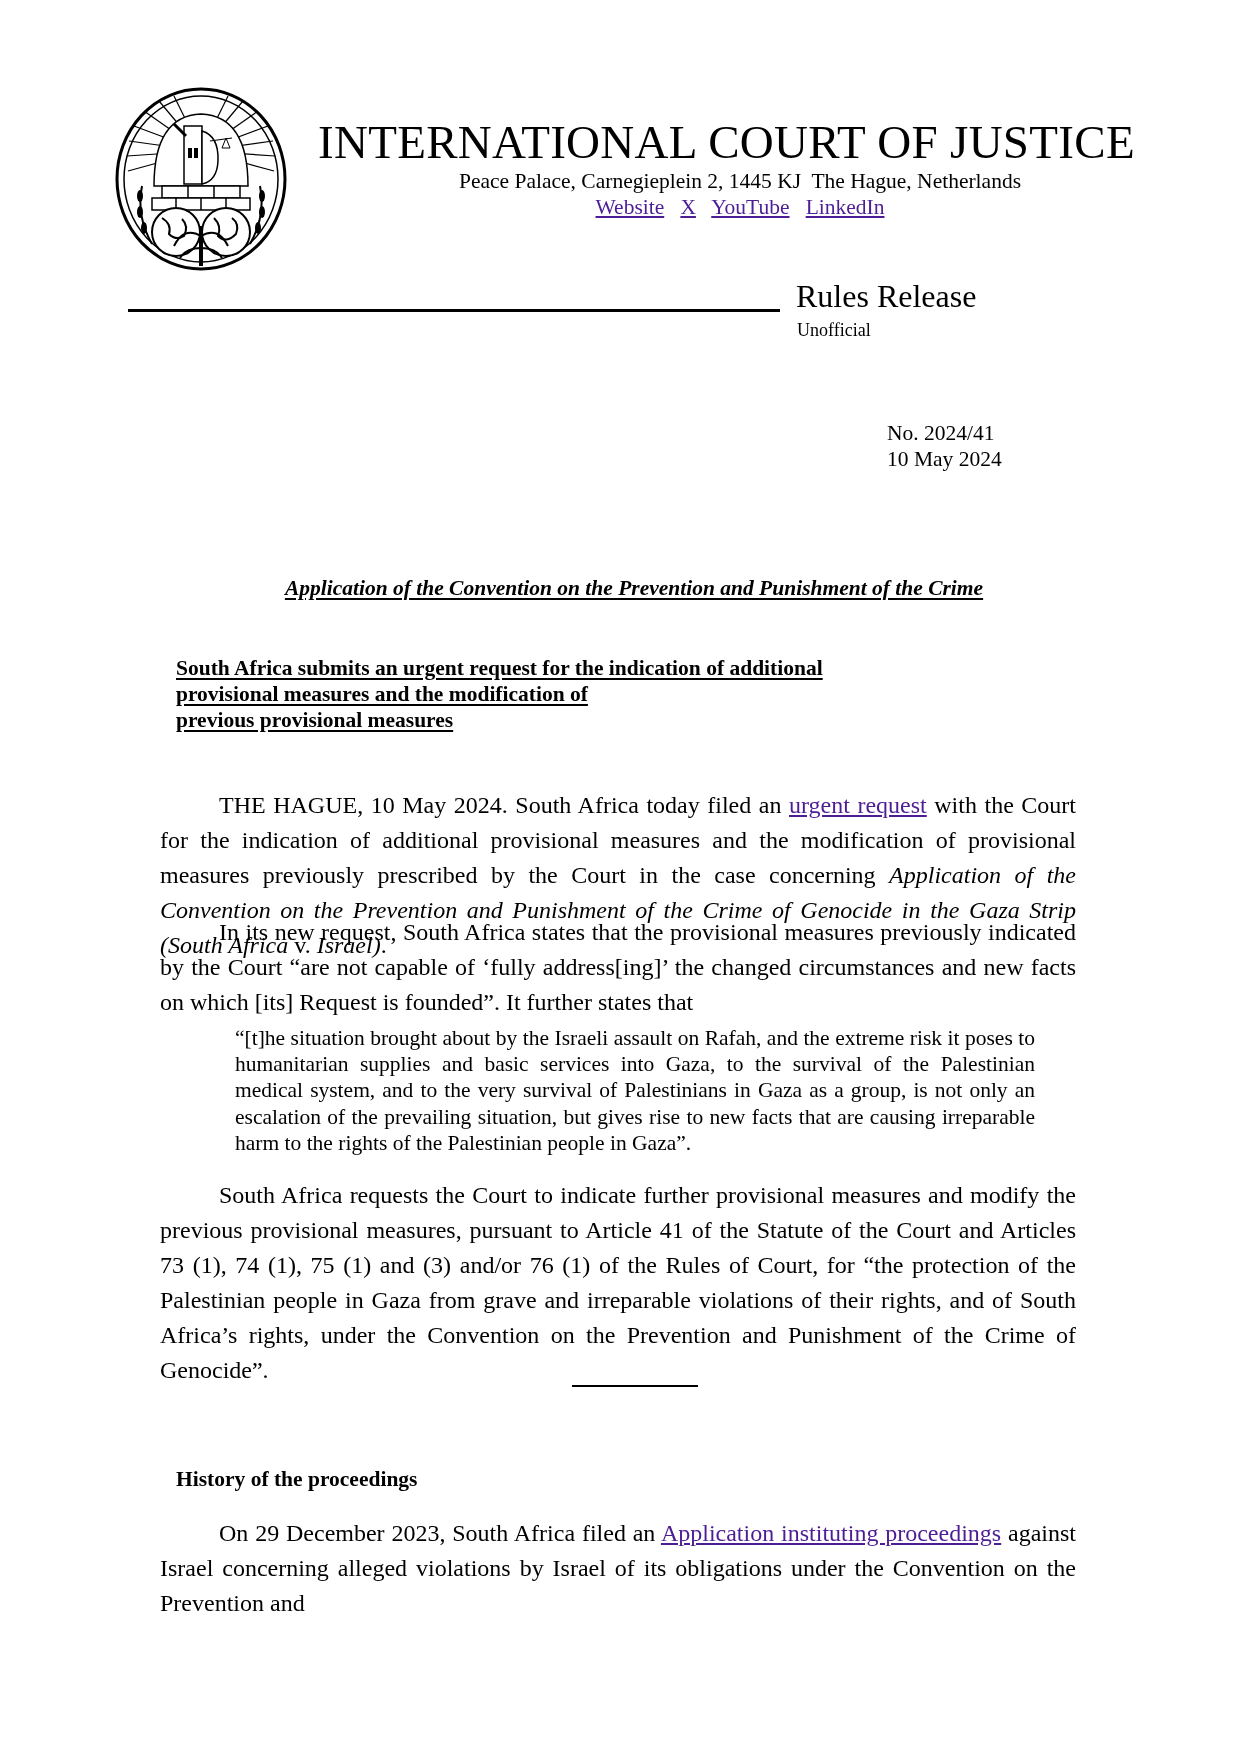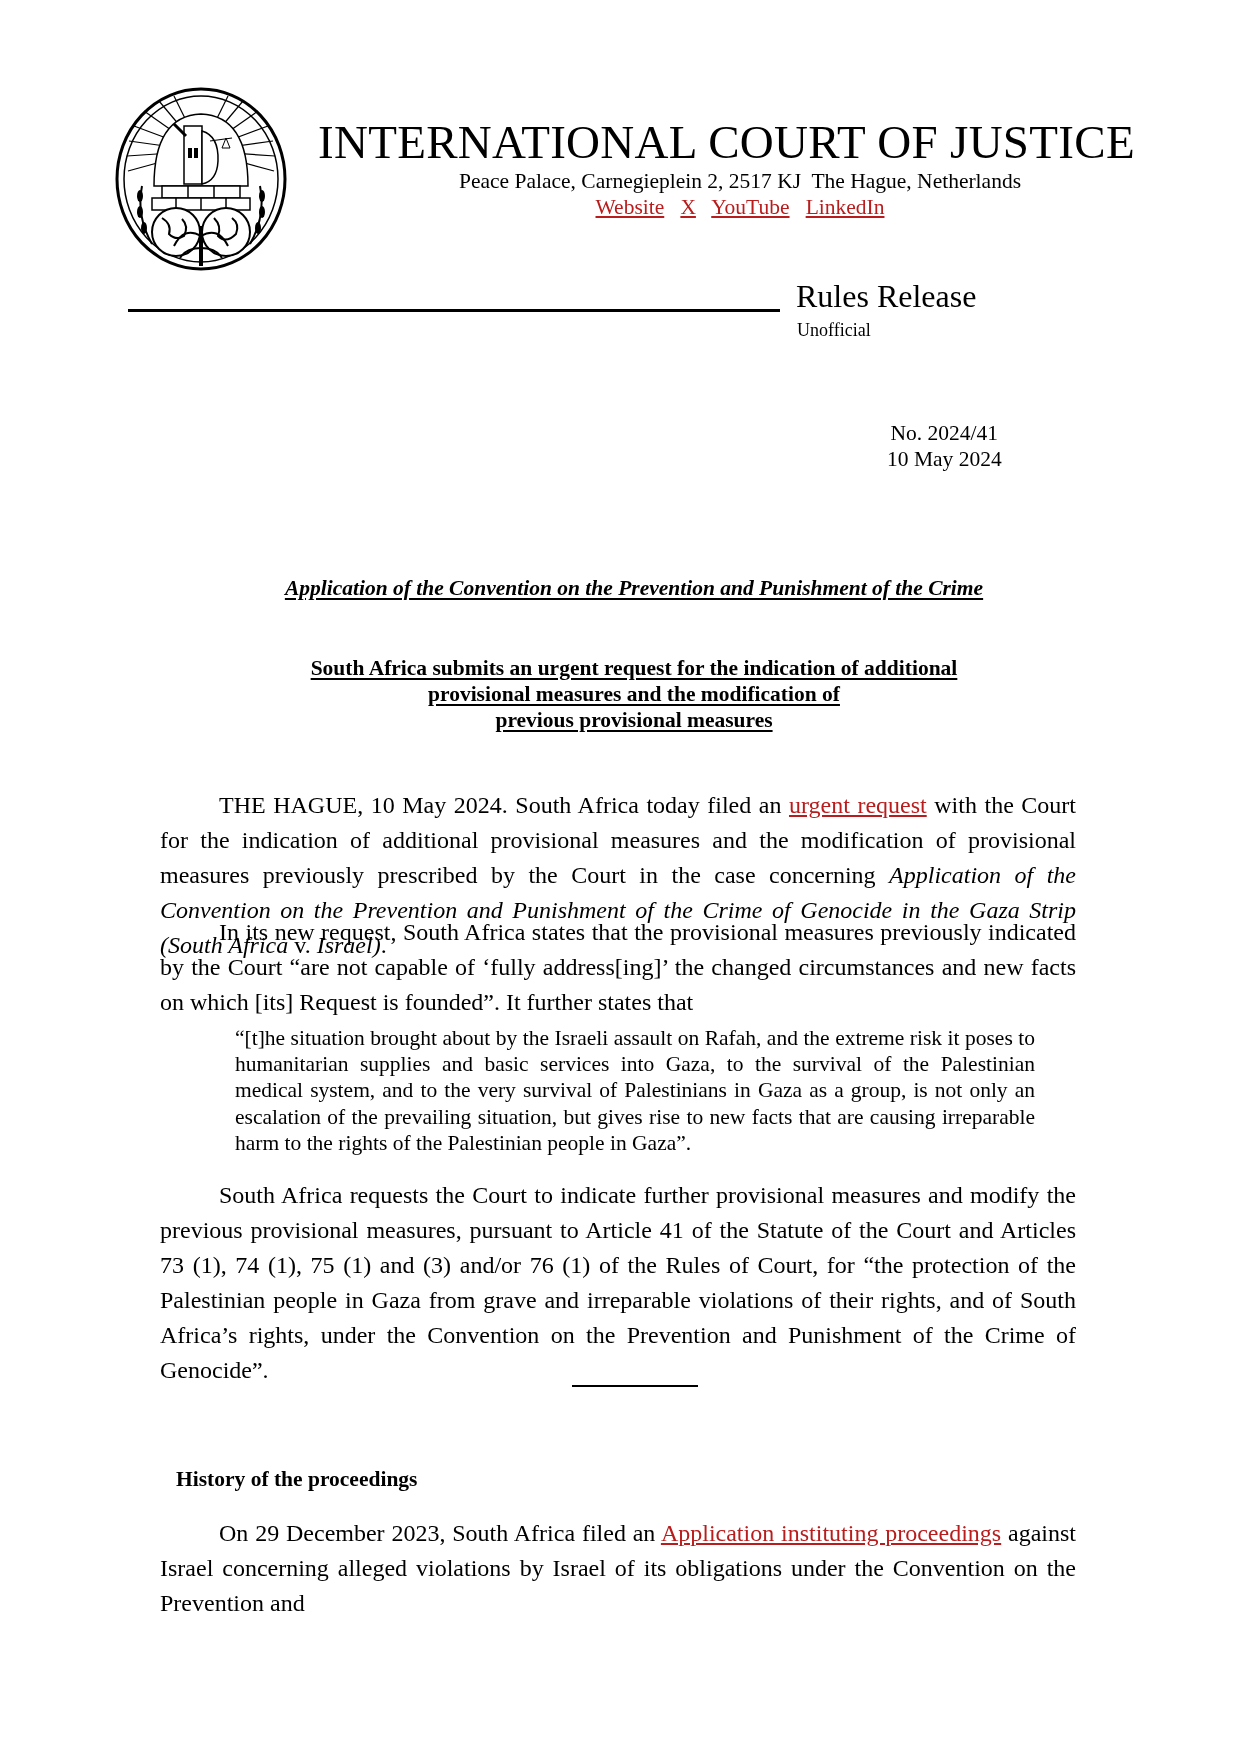--- a/index.html
+++ b/index.html
@@ -1,21 +1,21 @@
 <!DOCTYPE html>
 <html><head>
 <meta charset="utf-8">
 <style>
   html, body { margin: 0; padding: 0; background: #ffffff; }
   body {
     width: 1240px; height: 1754px; position: relative; overflow: hidden;
     font-family: "Liberation Serif", "DejaVu Serif", serif; color: #000;
   }
-  .abs { position: absolute; text-align: center; }
-  a.link { color: #b91c1c; text-decoration: underline; }
+  .abs { position: absolute; }
+  a.link { color: #4c1d95; text-decoration: underline; }
 
   #seal { left: 114px; top: 86px; width: 174px; height: 186px; }
 
   #court-title {
     left: 318px; top: 114px; font-size: 47px; line-height: 56px;
     letter-spacing: 0.3px; white-space: nowrap;
   }
   #address {
     left: 300px; width: 880px; top: 168px; text-align: center;
     font-size: 21.5px; line-height: 26px;
@@ -126,21 +126,21 @@
         <ellipse cx="148" cy="110" rx="3" ry="6"></ellipse>
       <ellipse cx="148" cy="126" rx="3" ry="6"></ellipse>
         <ellipse cx="144" cy="142" rx="3" ry="6"></ellipse>
     </g>
   </svg>
 </div>
 
 <div id="court-title" class="abs">INTERNATIONAL COURT OF JUSTICE</div>
 
 <div id="address" class="abs">
-  <div style="white-space:pre;">Peace Palace, Carnegieplein 2, 2517 KJ  The Hague, Netherlands</div>
+  <div style="white-space:pre;">Peace Palace, Carnegieplein 2, 1445 KJ  The Hague, Netherlands</div>
   <div>
     <a class="link" href="#">Website</a>&nbsp;&nbsp;
     <a class="link" href="#">X</a>&nbsp;&nbsp;
     <a class="link" href="#">YouTube</a>&nbsp;&nbsp;
     <a class="link" href="#">LinkedIn</a>
   </div>
 </div>
 
 <div id="header-rule" class="abs"></div>
 <div id="press-release" class="abs">Rules Release</div>

